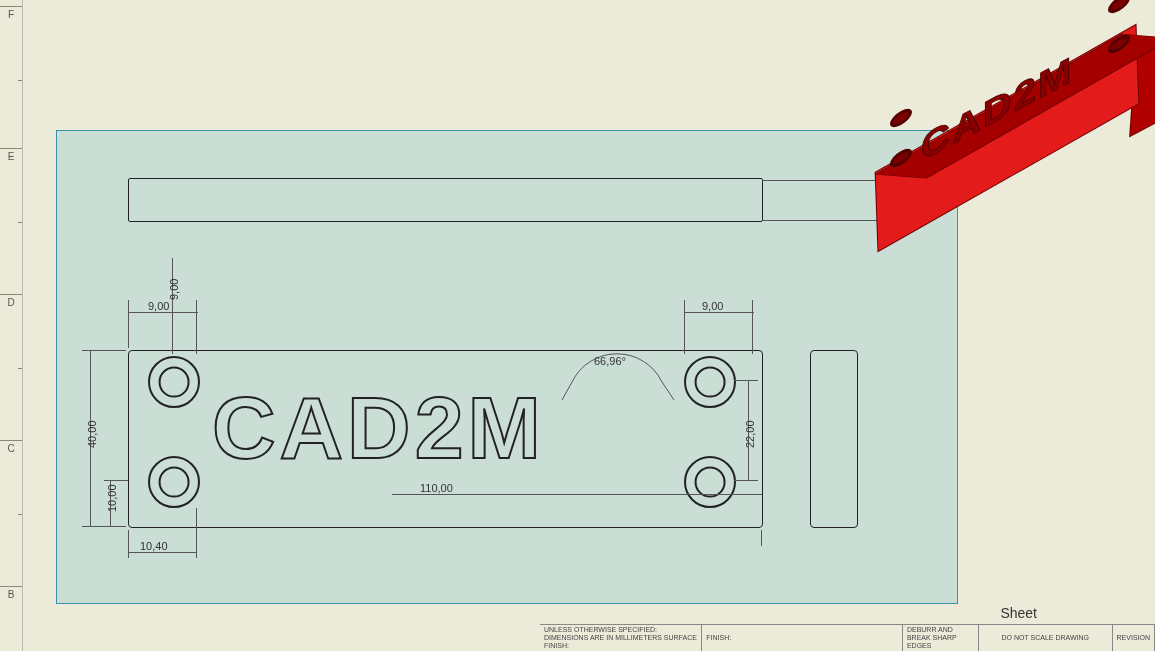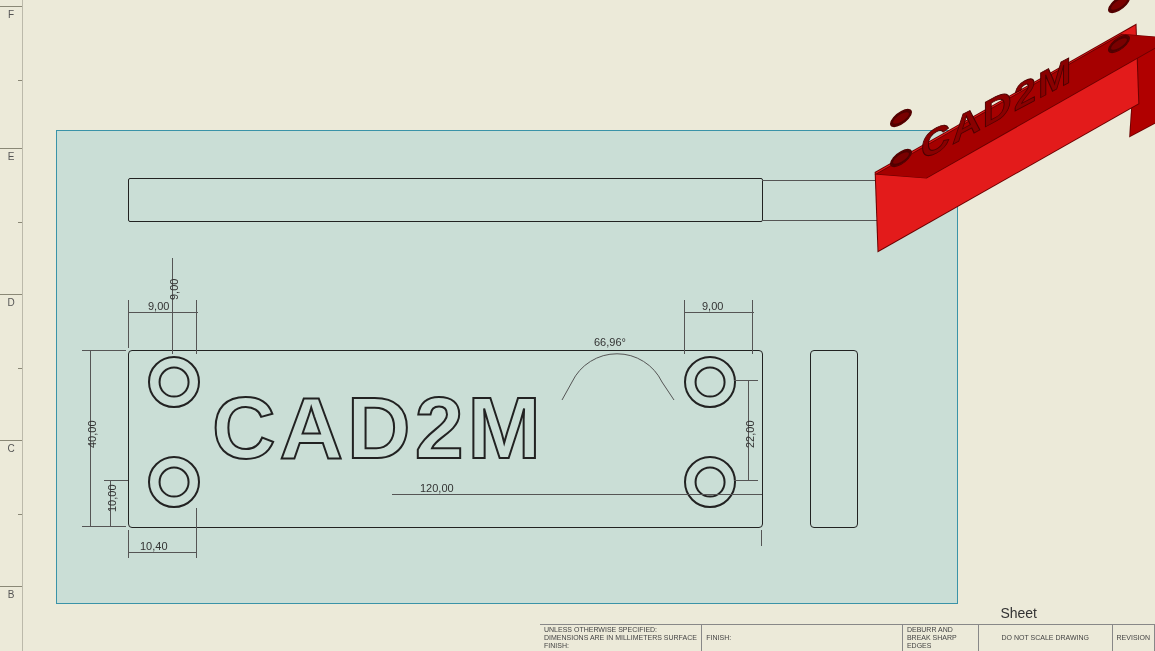--- a/index.html
+++ b/index.html
@@ -70,21 +70,21 @@
   <div class="hole" style="left:662px;top:356px;width:48px;height:48px"></div>
   <div class="hole" style="left:662px;top:456px;width:48px;height:48px"></div>
 
   <div class="emb" style="left:190px;top:384px">CAD2M</div>
 
   <div class="part" style="left:788px;top:350px;width:46px;height:176px;border-radius:4px"></div>
 
   <div class="line" style="left:106px;top:530px;width:1px;height:16px"></div>
   <div class="line" style="left:739px;top:530px;width:1px;height:16px"></div>
   <div class="line" style="left:370px;top:494px;width:370px;height:1px;"></div>
-  <div class="txt" style="left:398px;top:482px">120,00</div>
+  <div class="txt" style="left:398px;top:482px">110,00</div>
 
   <div class="line" style="left:60px;top:350px;width:44px;height:1px"></div>
   <div class="line" style="left:60px;top:526px;width:44px;height:1px"></div>
   <div class="line" style="left:68px;top:350px;width:1px;height:176px"></div>
   <div class="txt" style="left:64px;top:448px;transform:rotate(-90deg);transform-origin:left top">40,00</div>
 
   <div class="line" style="left:82px;top:480px;width:24px;height:1px"></div>
   <div class="line" style="left:88px;top:480px;width:1px;height:46px"></div>
   <div class="txt" style="left:84px;top:512px;transform:rotate(-90deg);transform-origin:left top">10,00</div>
 
@@ -109,21 +109,21 @@
   <div class="line" style="left:712px;top:380px;width:24px;height:1px"></div>
   <div class="line" style="left:712px;top:480px;width:24px;height:1px"></div>
   <div class="line" style="left:726px;top:380px;width:1px;height:100px"></div>
   <div class="txt" style="left:722px;top:448px;transform:rotate(-90deg);transform-origin:left top">22,00</div>
 
   <svg style="position:absolute;left:540px;top:342px;width:120px;height:50px;overflow:visible">
     <path d="M10 40 A 50 50 0 0 1 100 40" stroke="#555" fill="none" stroke-width="1"></path>
     <line x1="10" y1="40" x2="0" y2="58" stroke="#555"></line>
     <line x1="100" y1="40" x2="112" y2="58" stroke="#555"></line>
   </svg>
-  <div class="txt" style="left:572px;top:336px">66,96°</div>
+  <div class="txt" style="left:572px;top:355px">66,96°</div>
 
 </div>
 
 <div class="iso">
   <div class="slab-end"></div>
   <div class="slab"></div>
   <div class="slab-side"></div>
   <div class="ih" style="left:74px;top:104px"></div>
   <div class="ih" style="left:74px;top:144px"></div>
   <div class="ih" style="left:292px;top:-10px"></div>

